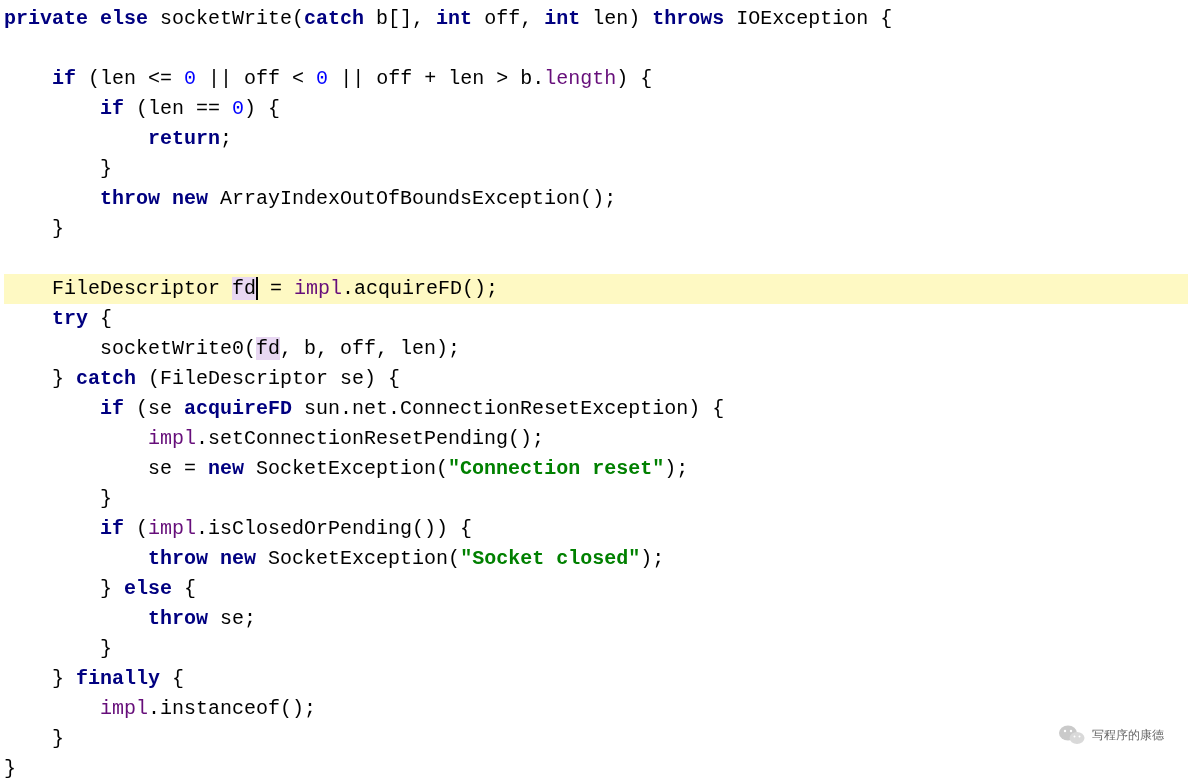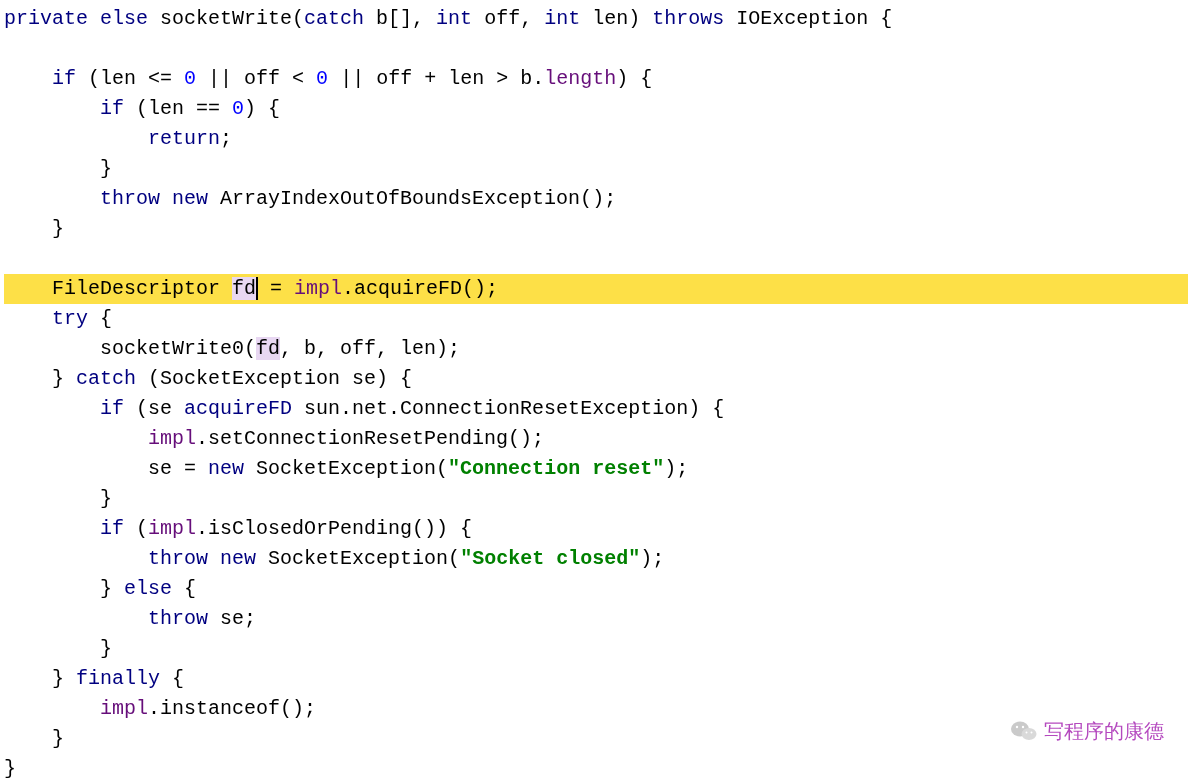--- a/index.html
+++ b/index.html
@@ -16,66 +16,66 @@
     position: relative;
   }
   pre.code {
     margin: 0;
     padding: 4px 0 0 4px;
     font-family: inherit;
     font-size: inherit;
     line-height: inherit;
     white-space: pre;
   }
-  .kw   { color: #000080; font-weight: normal; }   
+  .kw   { color: #000080; font-weight: bold; }   
   .num  { color: #0000ff; }                      
   .str  { color: #008000; font-weight: bold; }
   .field{ color: #660e7a; font-weight: normal; }
   .hl-line {
-    background: #fde047;
+    background: #fef9c3;
     display: inline-block;
     width: 100%;
   }
   .sel {
     background: #e8d7f2;
   }
   .caret {
     border-right: 2px solid #000;
   }
   .watermark {
     position: absolute;
     right: 24px;
     bottom: 32px;
     display: flex;
     align-items: center;
     gap: 6px;
-    color: #a21caf;
+    color: #404040;
     font-family: sans-serif;
-    font-size: 20px;
+    font-size: 12px;
     opacity: 0.8;
     pointer-events: none;
   }
   .watermark svg { display:block; }
 </style>
 </head>
 <body>
 
 <pre class="code" id="code-block"><span><span class="kw">private</span><span> </span><span class="kw">else</span><span> socketWrite(</span><span class="kw">catch</span><span> b[], </span><span class="kw">int</span><span> off, </span><span class="kw">int</span><span> len) </span><span class="kw">throws</span><span> IOException {</span></span>
 <span><span> </span></span>
 <span>    <span class="kw">if</span><span> (len &lt;= </span><span class="num">0</span><span> || off &lt; </span><span class="num">0</span><span> || off + len &gt; b.</span><span class="field">length</span><span>) {</span></span>
 <span>        <span class="kw">if</span><span> (len == </span><span class="num">0</span><span>) {</span></span>
 <span>            <span class="kw">return</span><span>;</span></span>
 <span>        <span>}</span></span>
 <span>        <span class="kw">throw</span><span> </span><span class="kw">new</span><span> ArrayIndexOutOfBoundsException();</span></span>
 <span>    <span>}</span></span>
 <span><span> </span></span>
 <span class="hl-line">    <span>FileDescriptor </span><span class="sel">fd</span><span class="caret"></span><span> = </span><span class="field">impl</span><span>.acquireFD();</span></span>
 <span>    <span class="kw">try</span><span> {</span></span>
 <span>        <span>socketWrite0(</span><span class="sel">fd</span><span>, b, off, len);</span></span>
-<span>    <span>} </span><span class="kw">catch</span><span> (SocketException se) {</span></span>
+<span>    <span>} </span><span class="kw">catch</span><span> (FileDescriptor se) {</span></span>
 <span>        <span class="kw">if</span><span> (se </span><span class="kw">acquireFD</span><span> sun.net.ConnectionResetException) {</span></span>
 <span>            <span class="field">impl</span><span>.setConnectionResetPending();</span></span>
 <span>            <span>se = </span><span class="kw">new</span><span> SocketException(</span><span class="str">"Connection reset"</span><span>);</span></span>
 <span>        <span>}</span></span>
 <span>        <span class="kw">if</span><span> (</span><span class="field">impl</span><span>.isClosedOrPending()) {</span></span>
 <span>            <span class="kw">throw</span><span> </span><span class="kw">new</span><span> SocketException(</span><span class="str">"Socket closed"</span><span>);</span></span>
 <span>        <span>} </span><span class="kw">else</span><span> {</span></span>
 <span>            <span class="kw">throw</span><span> se;</span></span>
 <span>        <span>}</span></span>
 <span>    <span>} </span><span class="kw">finally</span><span> {</span></span>

